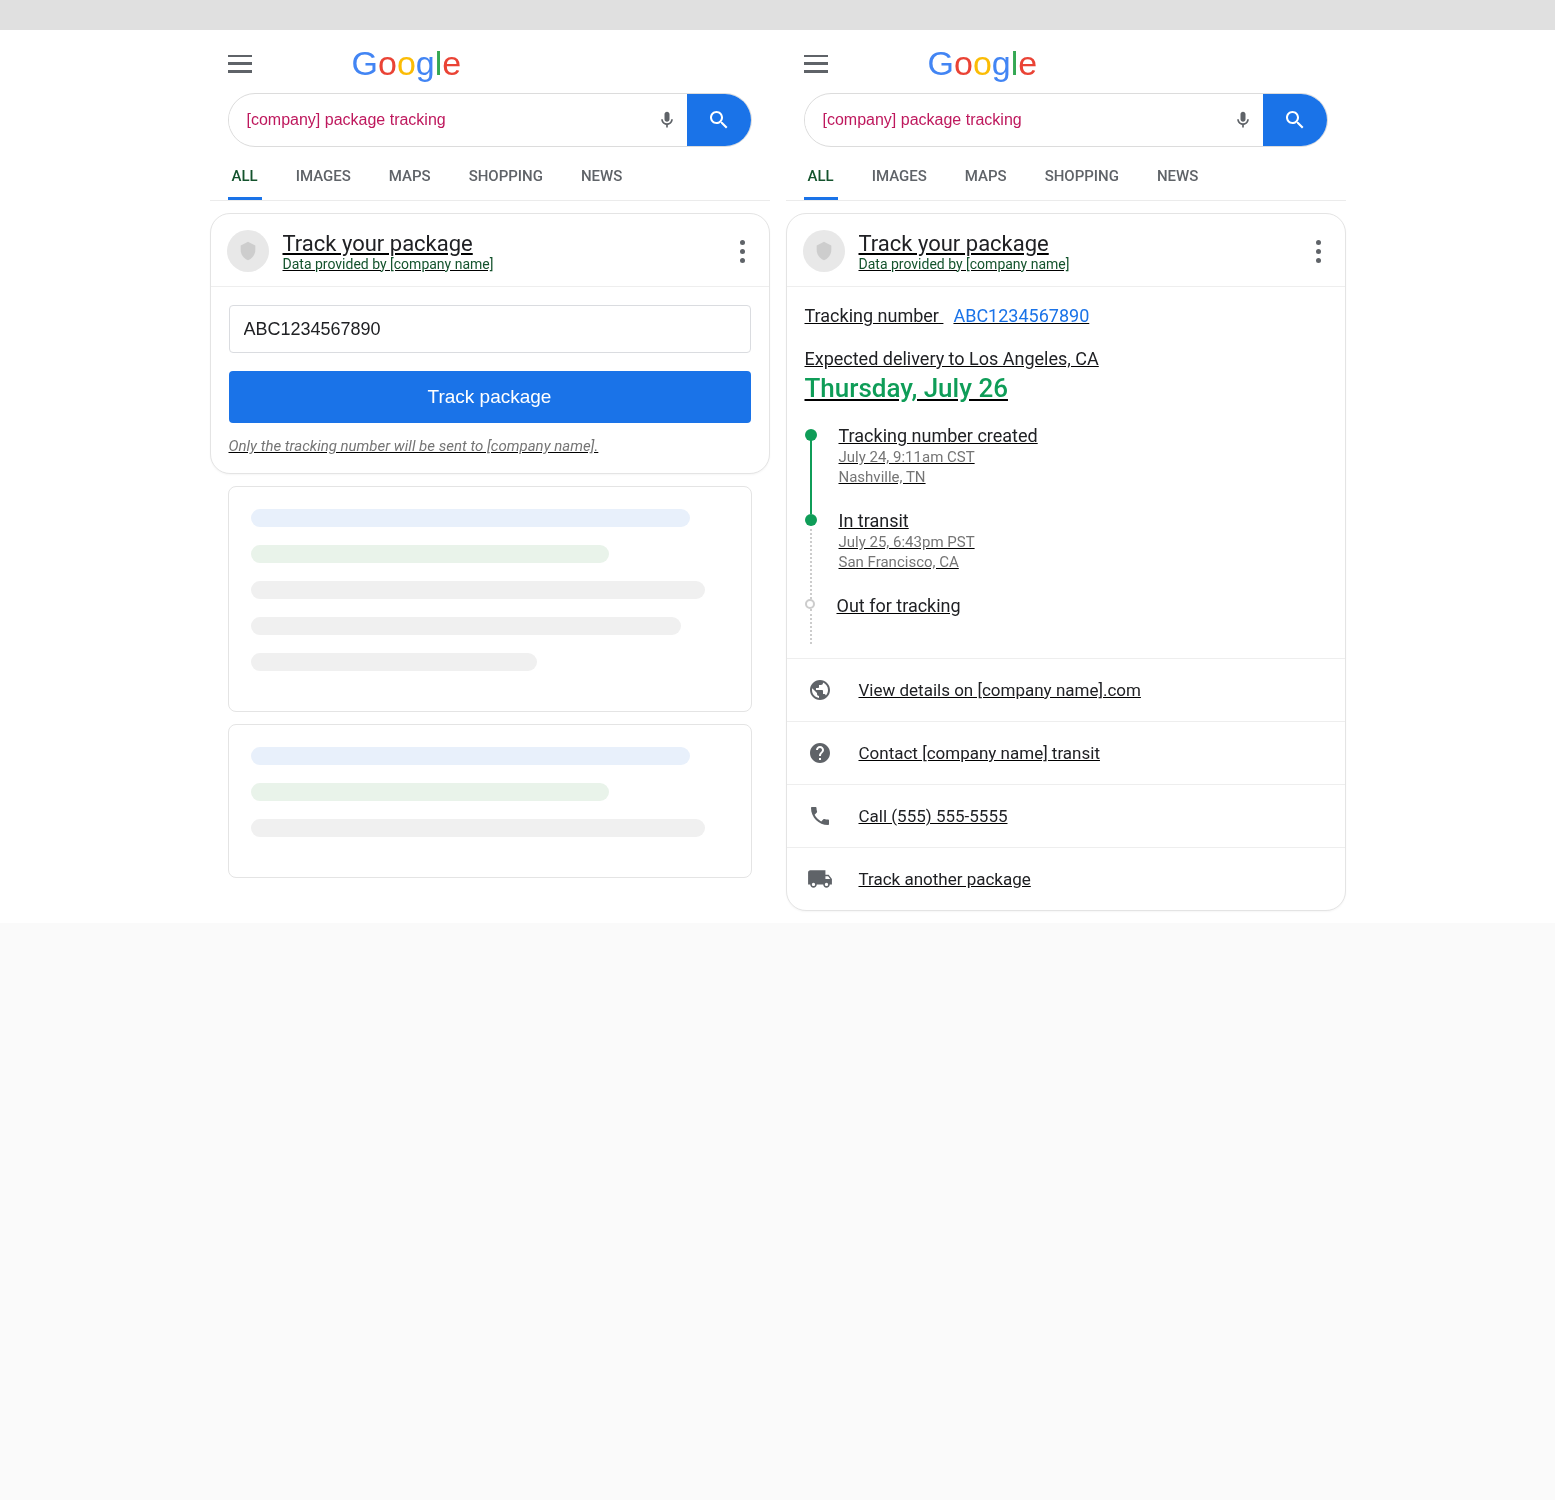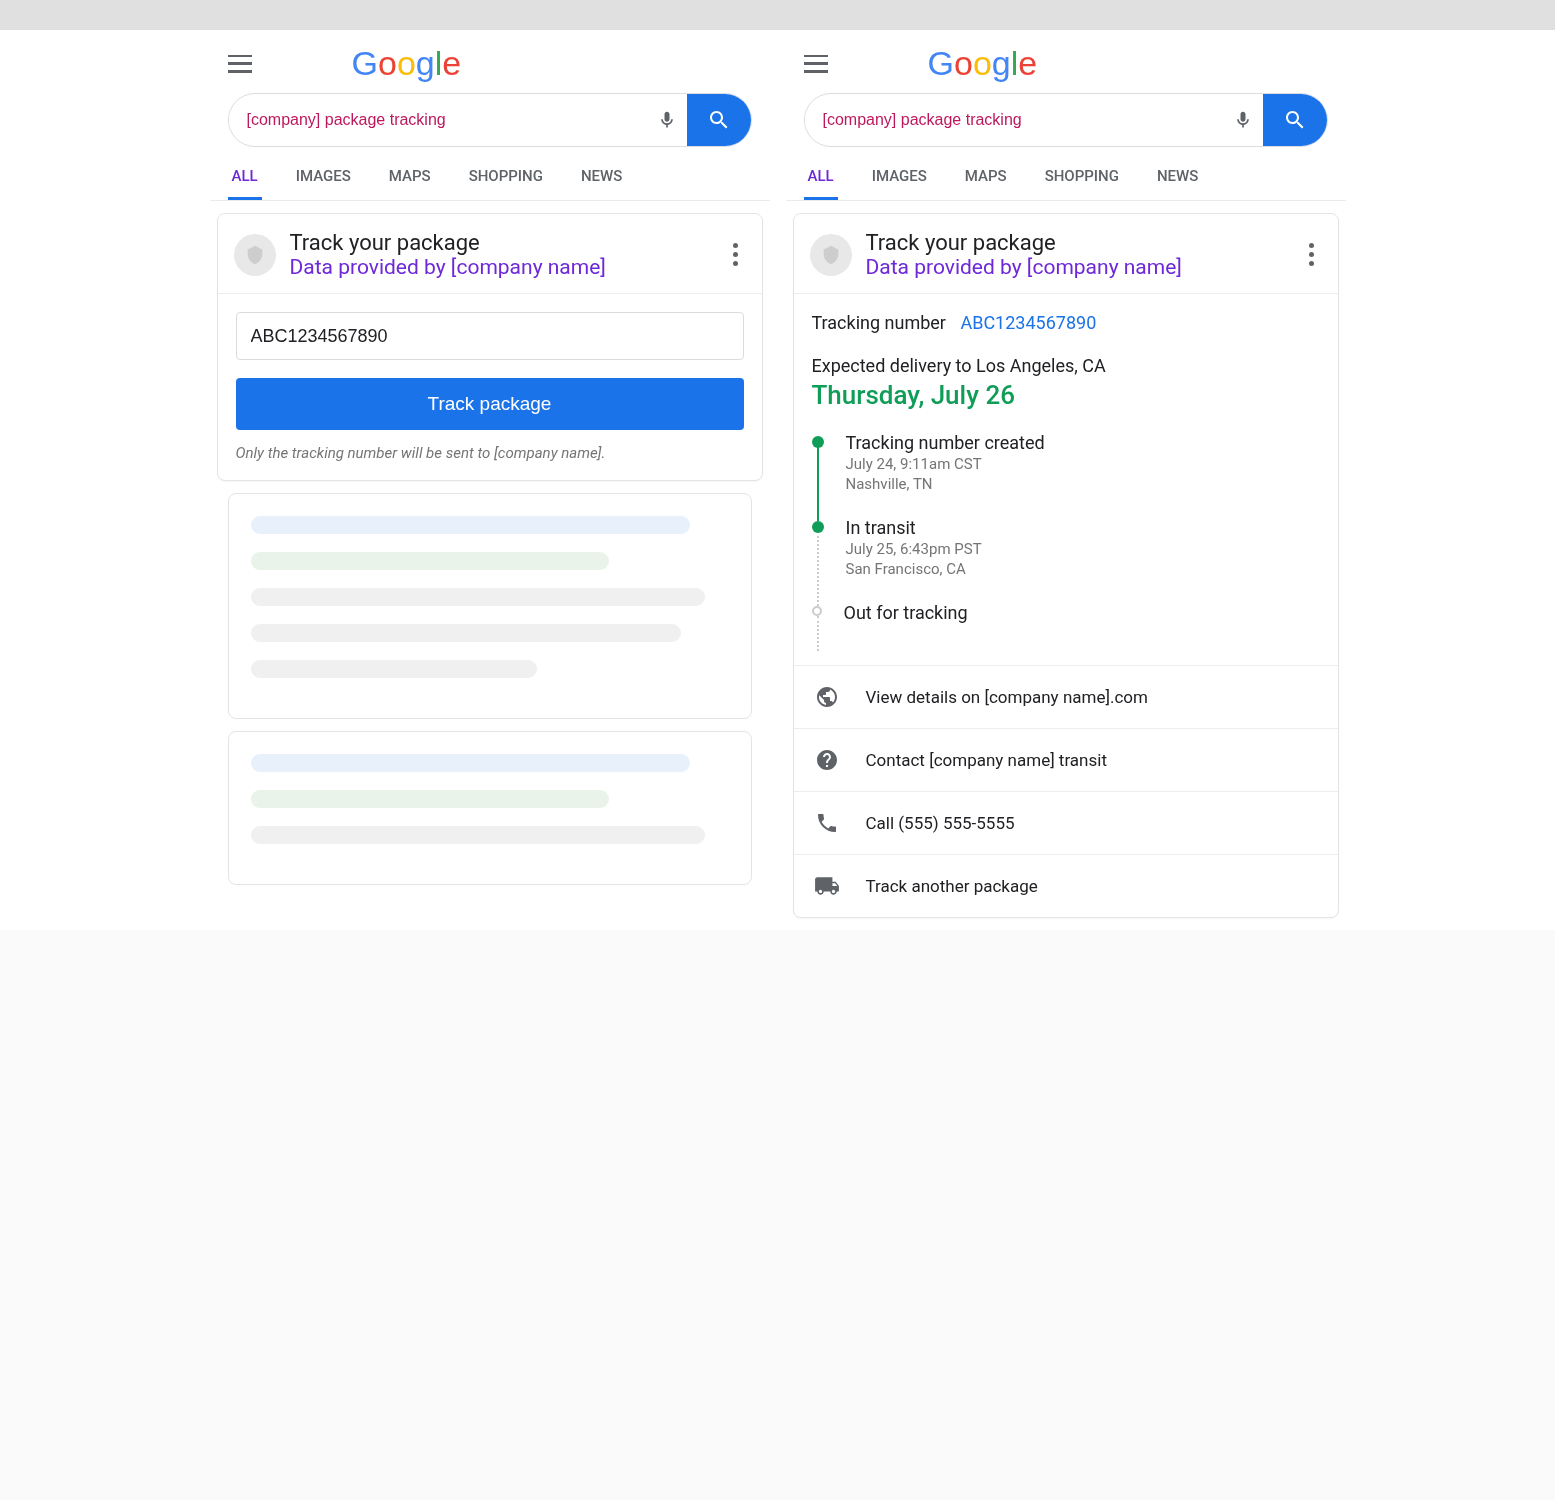--- a/index.html
+++ b/index.html
@@ -107,29 +107,30 @@
       border-bottom: 1px solid #ebebeb;
       font-size: 15px;
       color: #5f6368;
     }
     .tab {
       padding: 10px 4px 12px 4px;
       cursor: pointer;
       font-weight: 500;
     }
     .tab.active {
-      color: #6d28d9;
+      color: #14532d;
       border-bottom: 3px solid #1a73e8;
     }
     .card {
-      margin: 12px 7px;
+      margin: 12px 0;
       border: 1px solid #e4e4e4;
-      border-radius: 8px;
+      border-radius: 20px;
       background: #fff;
       box-shadow: 0 1px 2px rgba(0,0,0,0.04);
+      text-decoration: underline;
     }
     .card-header {
       display: flex;
       align-items: center;
       padding: 16px 16px 14px 16px;
       border-bottom: 1px solid #eee;
     }
     .company-avatar {
       width: 42px;
       height: 42px;
@@ -139,22 +140,22 @@
       display: flex;
       align-items: center;
       justify-content: center;
     }
     .company-avatar svg { opacity: 0.35; }
     .card-title {
       font-size: 22px;
       color: #202124;
     }
     .card-subtitle {
-      font-size: 21px;
-      color: #6d28d9;
+      font-size: 14px;
+      color: #14532d;
     }
     .kebab {
       margin-left: auto;
       cursor: pointer;
       width: 20px;
       display: flex;
       flex-direction: column;
       align-items: center;
       gap: 4px;
     }

